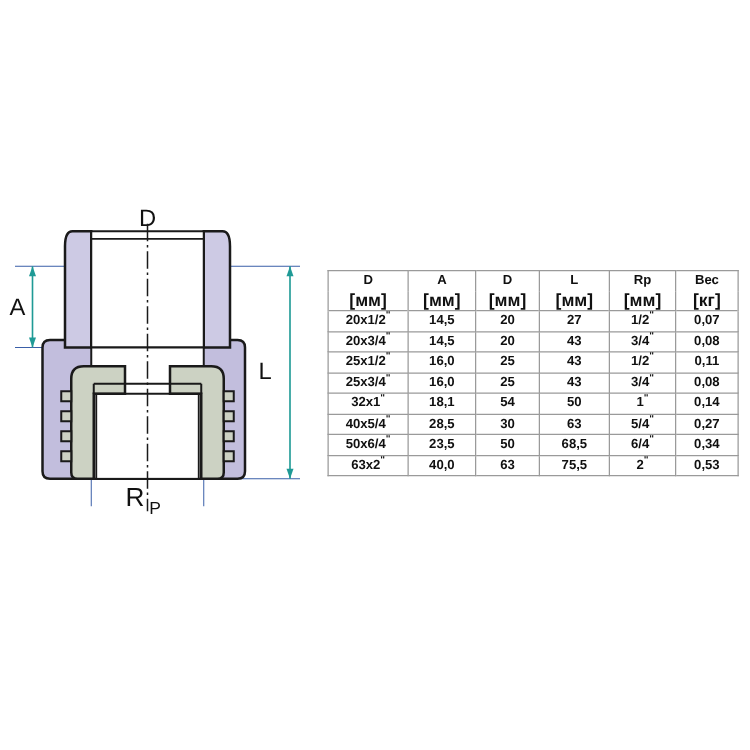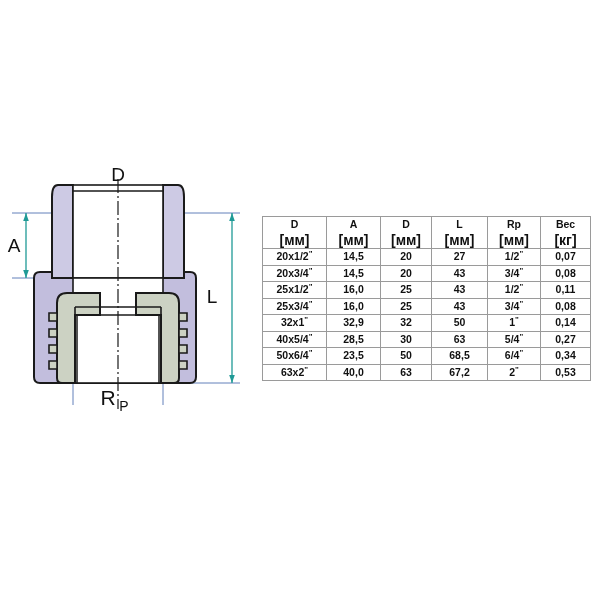--- a/index.html
+++ b/index.html
@@ -224,22 +224,22 @@
           <tr>
             <td class="c0">25x3/4<sup class="q">"</sup></td>
             <td class="c1">16,0</td>
             <td class="c2">25</td>
             <td class="c3">43</td>
             <td class="c4">3/4<sup class="q">"</sup></td>
             <td class="c5">0,08</td>
           </tr>
           <tr>
             <td class="c0">32x1<sup class="q">"</sup></td>
-            <td class="c1">32,9</td>
-            <td class="c2">32</td>
+            <td class="c1">18,1</td>
+            <td class="c2">54</td>
             <td class="c3">50</td>
             <td class="c4">1<sup class="q">"</sup></td>
             <td class="c5">0,14</td>
           </tr>
           <tr>
             <td class="c0">40x5/4<sup class="q">"</sup></td>
             <td class="c1">28,5</td>
             <td class="c2">30</td>
             <td class="c3">63</td>
             <td class="c4">5/4<sup class="q">"</sup></td>
@@ -250,21 +250,21 @@
             <td class="c1">23,5</td>
             <td class="c2">50</td>
             <td class="c3">68,5</td>
             <td class="c4">6/4<sup class="q">"</sup></td>
             <td class="c5">0,34</td>
           </tr>
           <tr>
             <td class="c0">63x2<sup class="q">"</sup></td>
             <td class="c1">40,0</td>
             <td class="c2">63</td>
-            <td class="c3">67,2</td>
+            <td class="c3">75,5</td>
             <td class="c4">2<sup class="q">"</sup></td>
             <td class="c5">0,53</td>
           </tr>
         </tbody>
     </table>
   </div>
 
 </div>
 
 </body></html>

